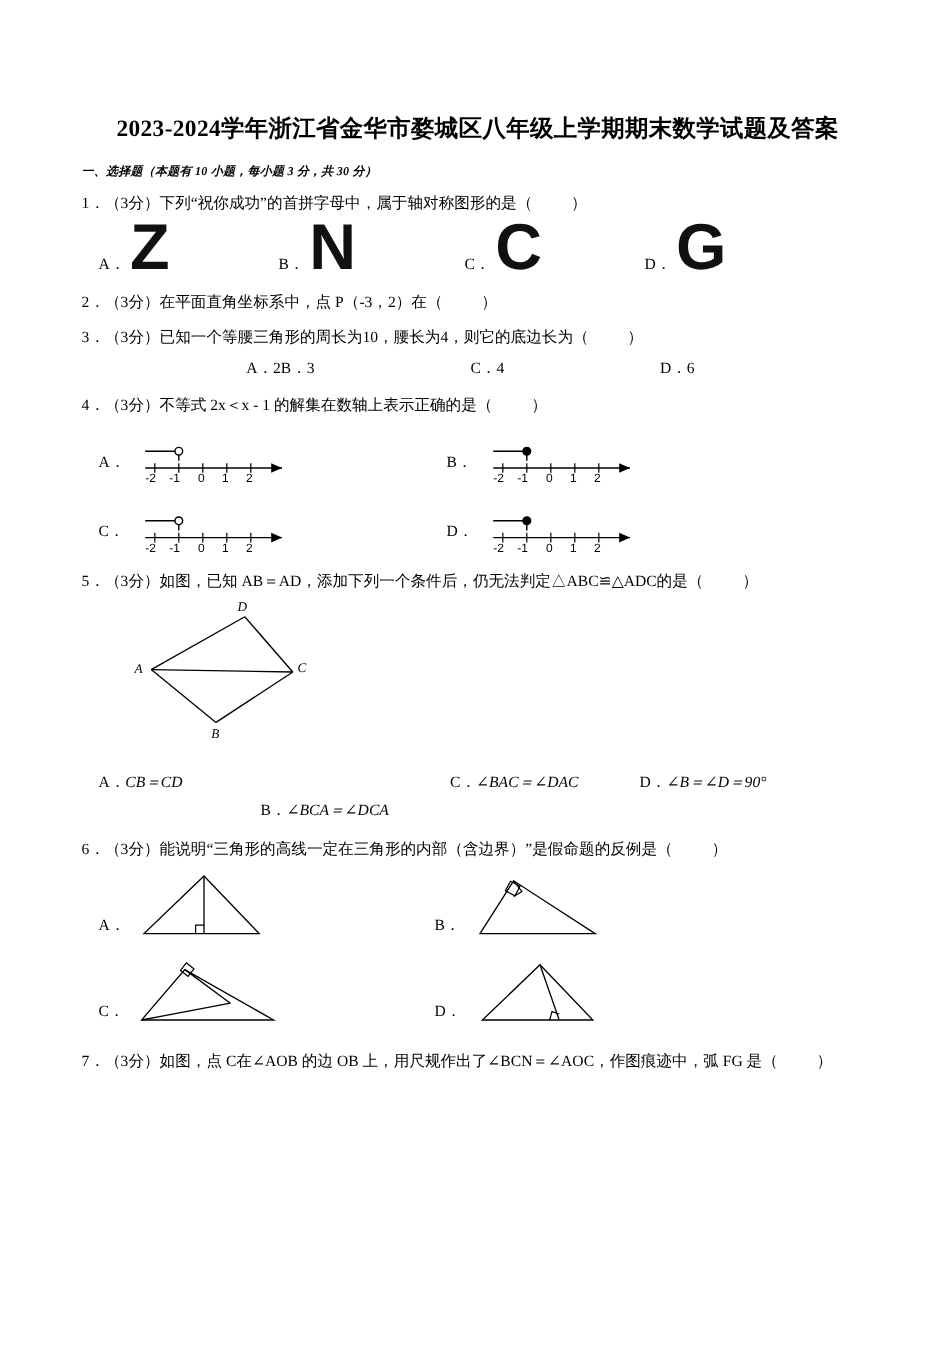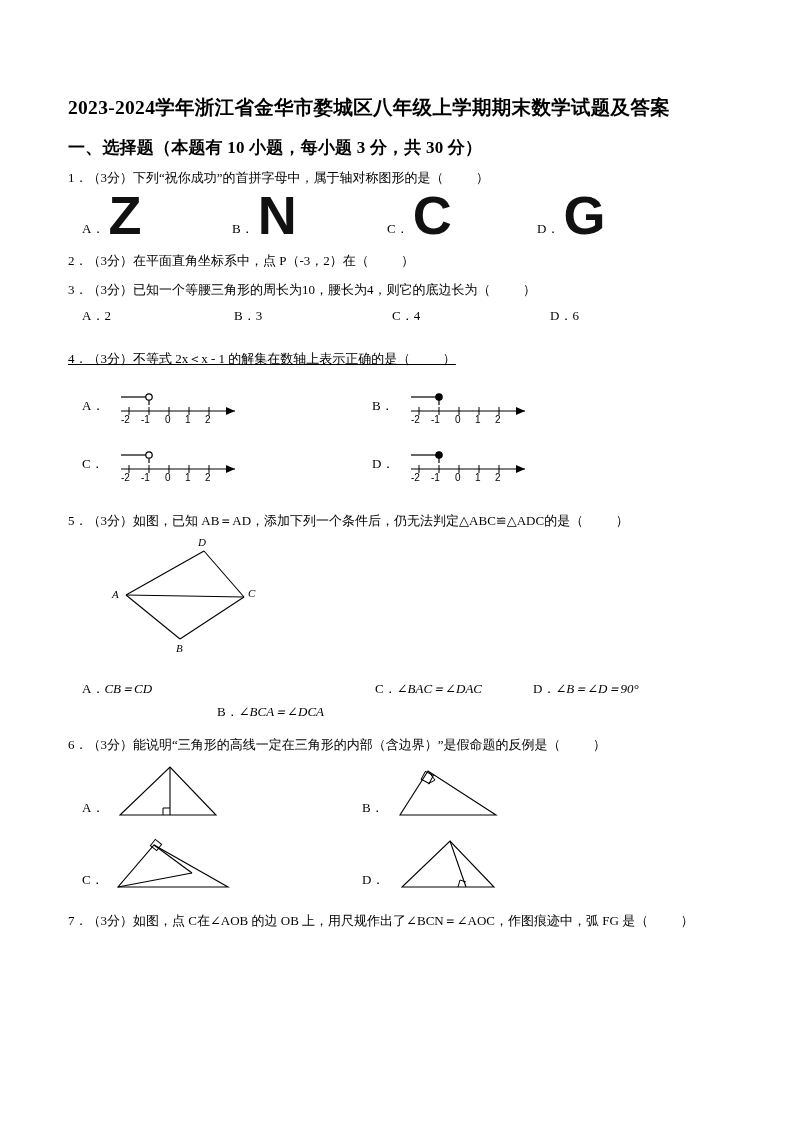--- a/index.html
+++ b/index.html
@@ -21,29 +21,31 @@
   }
   .content {
     position: absolute;
     left: 68px;
     top: 90px;
     width: 660px;
   }
   .doc-title {
     font-size: 19.5px;
     font-weight: bold;
+    text-align: center;
     line-height: 1.85;
     letter-spacing: 0.3px;
     margin: 0 0 6px 0;
   }
   .section-head {
-    font-size: 17px;
+    font-size: 10px;
     font-weight: bold;
     margin: 10px 0 6px 0;
     letter-spacing: 0.2px;
+    font-style: italic;
   }
   .q {
     font-size: 13px;
     line-height: 1.55;
     margin: 9px 0 0 0;
   }
   .q .stem {
     white-space: pre-wrap;
   }
   .opts-row {
@@ -168,35 +170,35 @@
     </div>
 
     <div class="q">
       <span class="stem">2．（3分）在平面直角坐标系中，点 P（-3，2）在（          ）</span>
     </div>
 
     <div class="q">
       <span class="stem">3．（3分）已知一个等腰三角形的周长为10，腰长为4，则它的底边长为（          ）</span>
     </div>
     <div class="opts-row">
-      <div class="opt" style="width:152px;">
+      <div class="opt" style="width:152px;text-align:right;">
         <span>A．</span><span>2</span>
       </div>
       <div class="opt" style="width:158px;">
         <span>B．</span><span>3</span>
       </div>
       <div class="opt" style="width:158px;">
         <span>C．</span><span>4</span>
       </div>
       <div class="opt">
         <span>D．</span><span>6</span>
       </div>
     </div>
 
-    <div class="q" style="margin-top:24px;text-decoration:underline;">
+    <div class="q" style="margin-top:12px;">
       <span class="stem">4．（3分）不等式 2x＜x - 1 的解集在数轴上表示正确的是（          ）</span>
     </div>
     <div class="numline-grid">
 
       <div class="numline-row">
         <div class="numline-cell" style="width:290px;">
           <span class="lbl">A．</span>
           <svg width="140" height="48" viewBox="0 0 140 48">
             <line x1="14" y1="36" x2="128" y2="36" stroke="#000" stroke-width="1.2"></line>
             <polygon points="128,36 119,32 119,40" fill="#000"></polygon>
@@ -275,21 +277,21 @@
             <text class="plain" x="34" y="48">-1</text>
             <text class="plain" x="58" y="48">0</text>
             <text class="plain" x="78" y="48">1</text>
             <text class="plain" x="98" y="48">2</text>
           </svg>
         </div>
       </div>
 
     </div>
 
-    <div class="q" style="margin-top:30px;">
+    <div class="q" style="margin-top:14px;font-family:Liberation Serif, serif;">
       <span class="stem">5．（3分）如图，已知 AB＝AD，添加下列一个条件后，仍无法判定△ABC≌△ADC的是（          ）</span>
     </div>
     <div class="fig-block">
       <svg width="180" height="120" viewBox="0 0 180 120">
         <line x1="32" y1="60" x2="110" y2="16" stroke="#000" stroke-width="1.1"></line>
         <line x1="110" y1="16" x2="150" y2="62" stroke="#000" stroke-width="1.1"></line>
         <line x1="150" y1="62" x2="86" y2="104" stroke="#000" stroke-width="1.1"></line>
         <line x1="86" y1="104" x2="32" y2="60" stroke="#000" stroke-width="1.1"></line>
         <line x1="32" y1="60" x2="150" y2="62" stroke="#000" stroke-width="1.1"></line>
         <text x="104" y="11">D</text>

